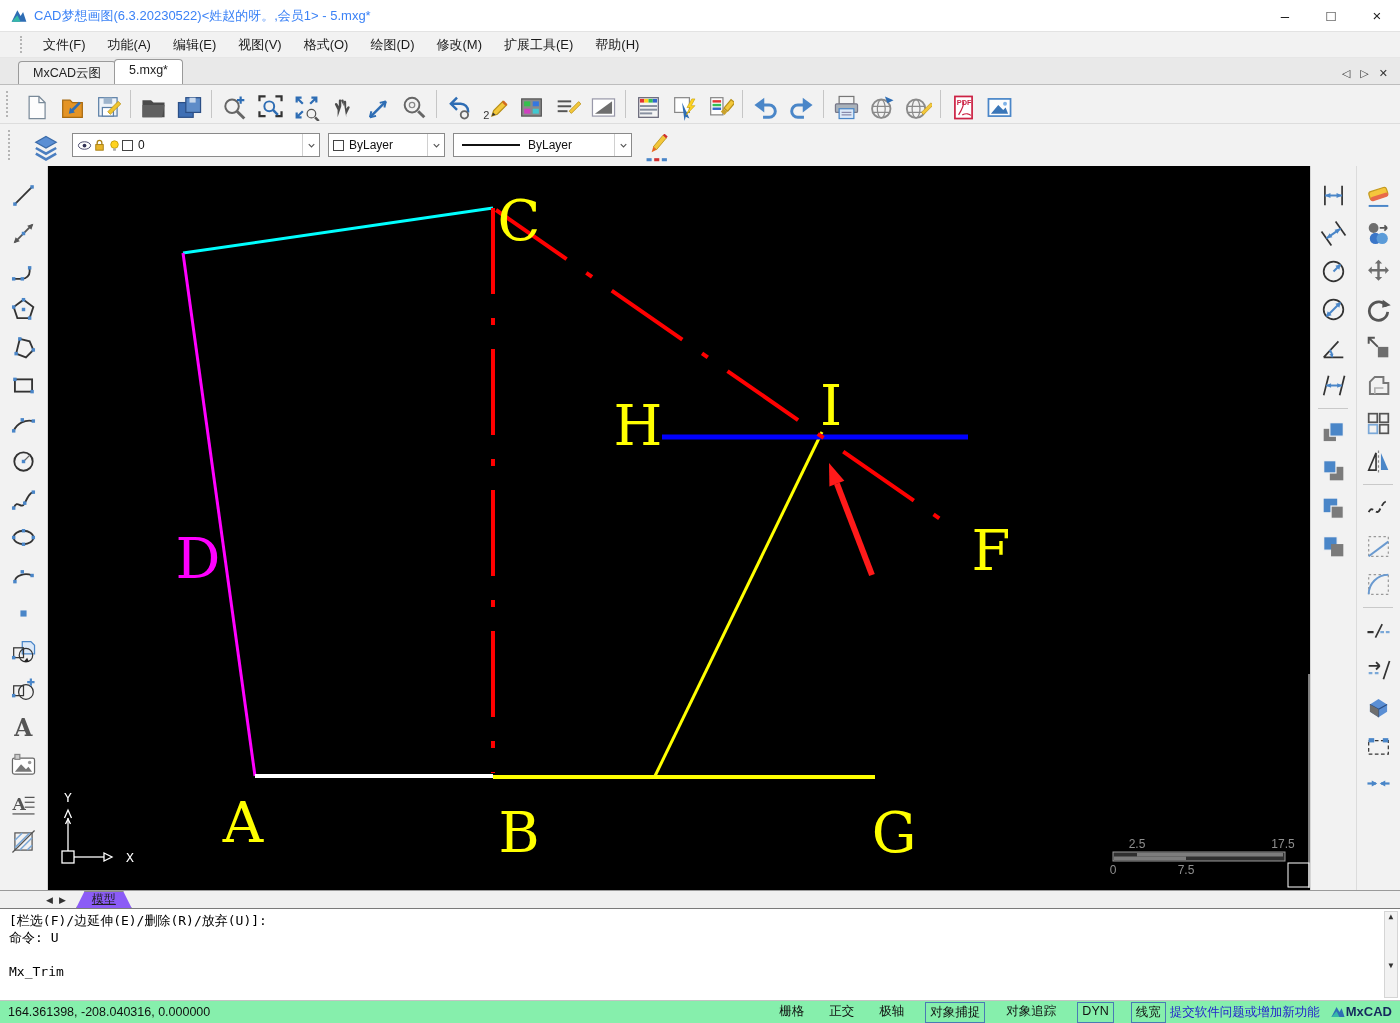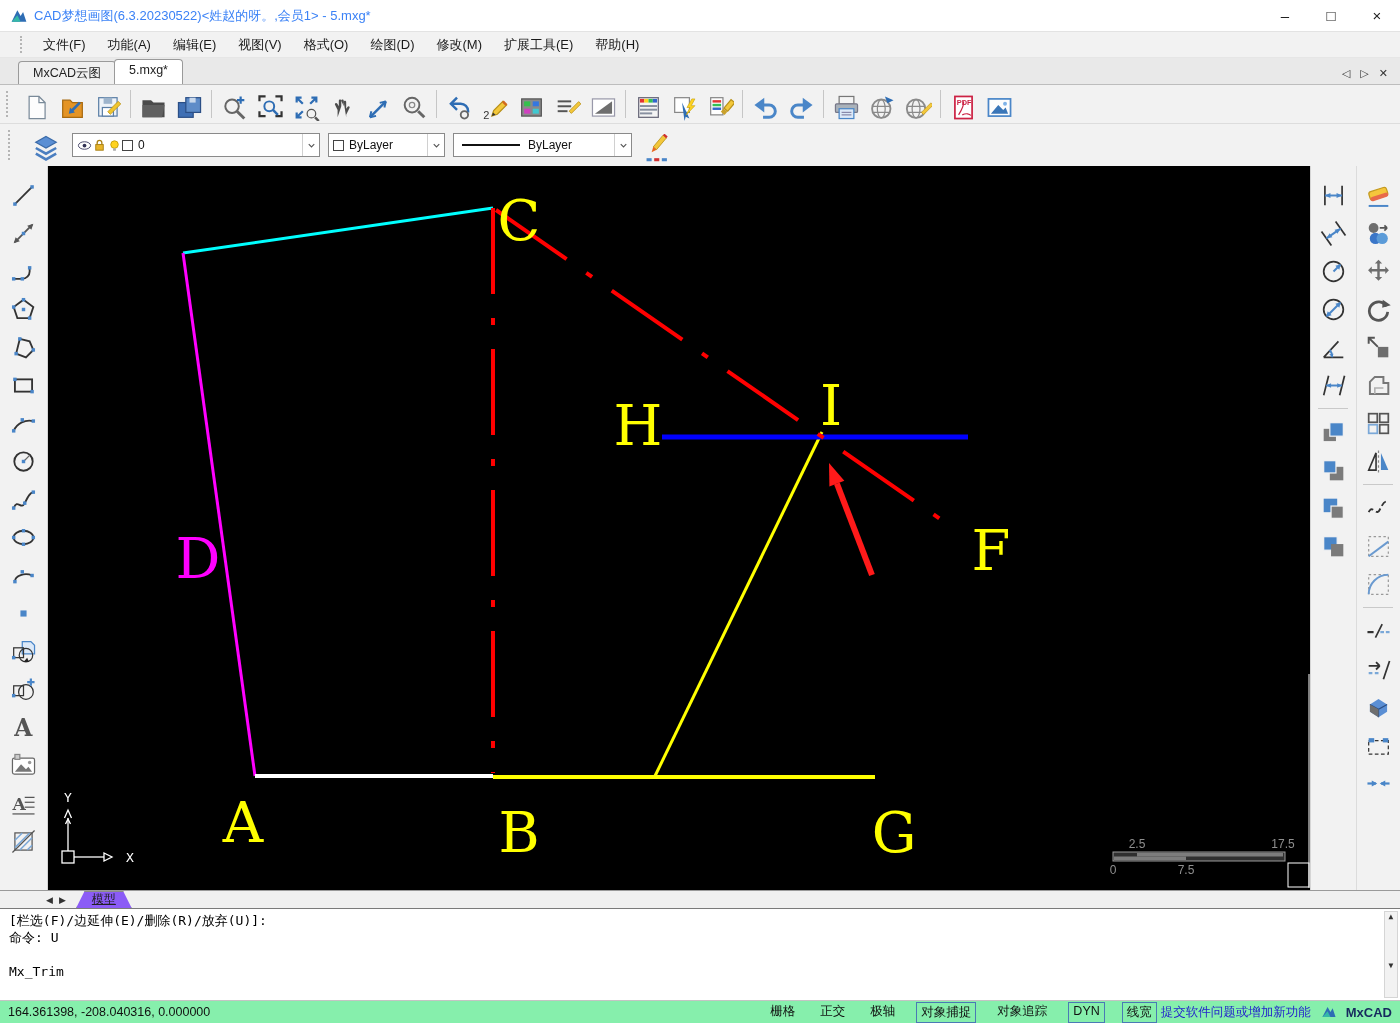--- a/index.html
+++ b/index.html
@@ -83,21 +83,21 @@
   .cmd-scroll .dn { margin-top:40px; }
 
   
   .statusbar { height:23px; background:#86efac; border-top:1px solid #c4c4c4;
     display:flex; align-items:center; font-size:12.5px; color:#111; padding:0 8px; }
   .coords { flex:1; }
   .toggles { display:flex; gap:17px; margin-right:4px; }
   .tg { padding:1px 4px; }
   .tg.boxed { border:1px solid #4a7ab5; }
   .status-link { color:#2424cc; margin-right:10px; }
-  .brand { display:flex; align-items:center; gap:9px; font-weight:bold; color:#16295e; font-size:13px; }
+  .brand { display:flex; align-items:flex-start; gap:0; font-weight:bold; color:#16295e; font-size:13px; }
 
   svg text { user-select:none; }
 </style>
 </head>
 <body>
 
 <div id="app">
 
   <div class="titlebar">
     <span class="app-ico">

